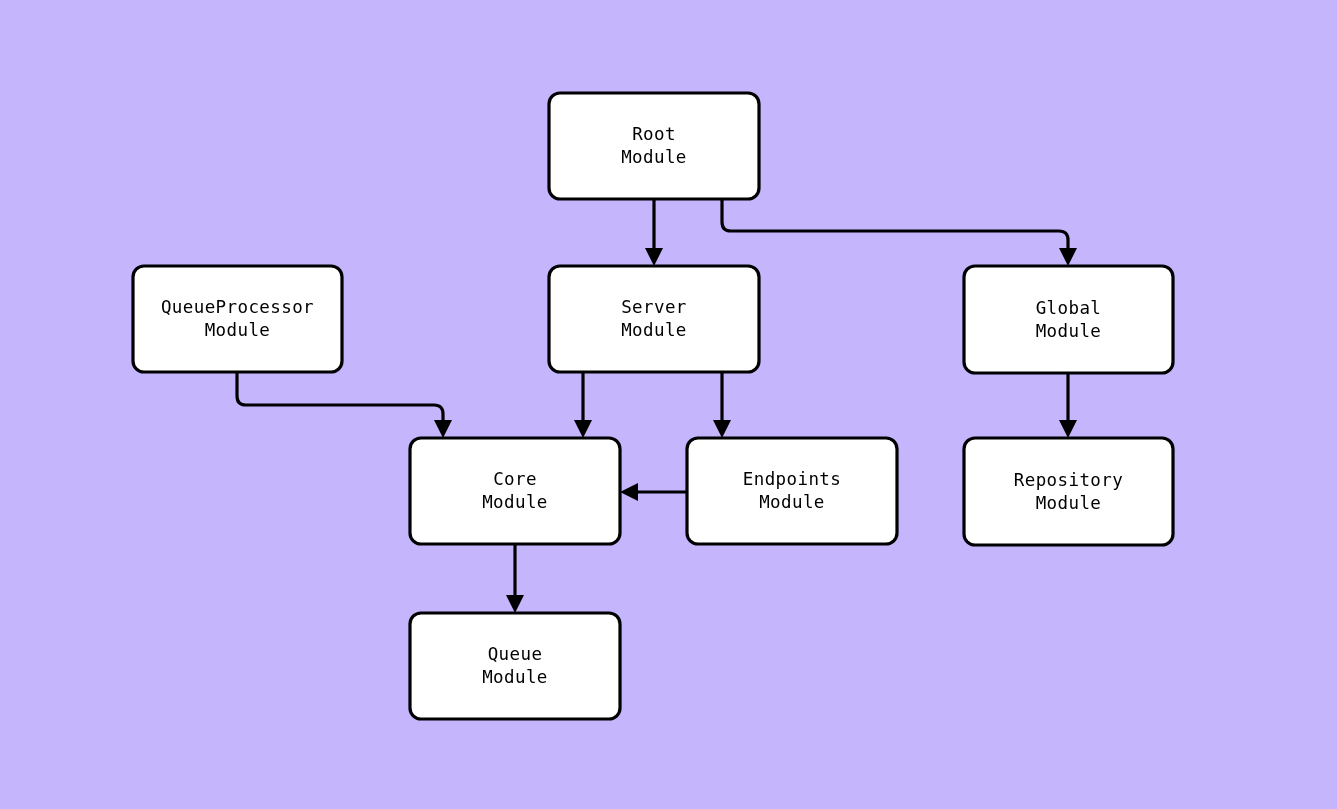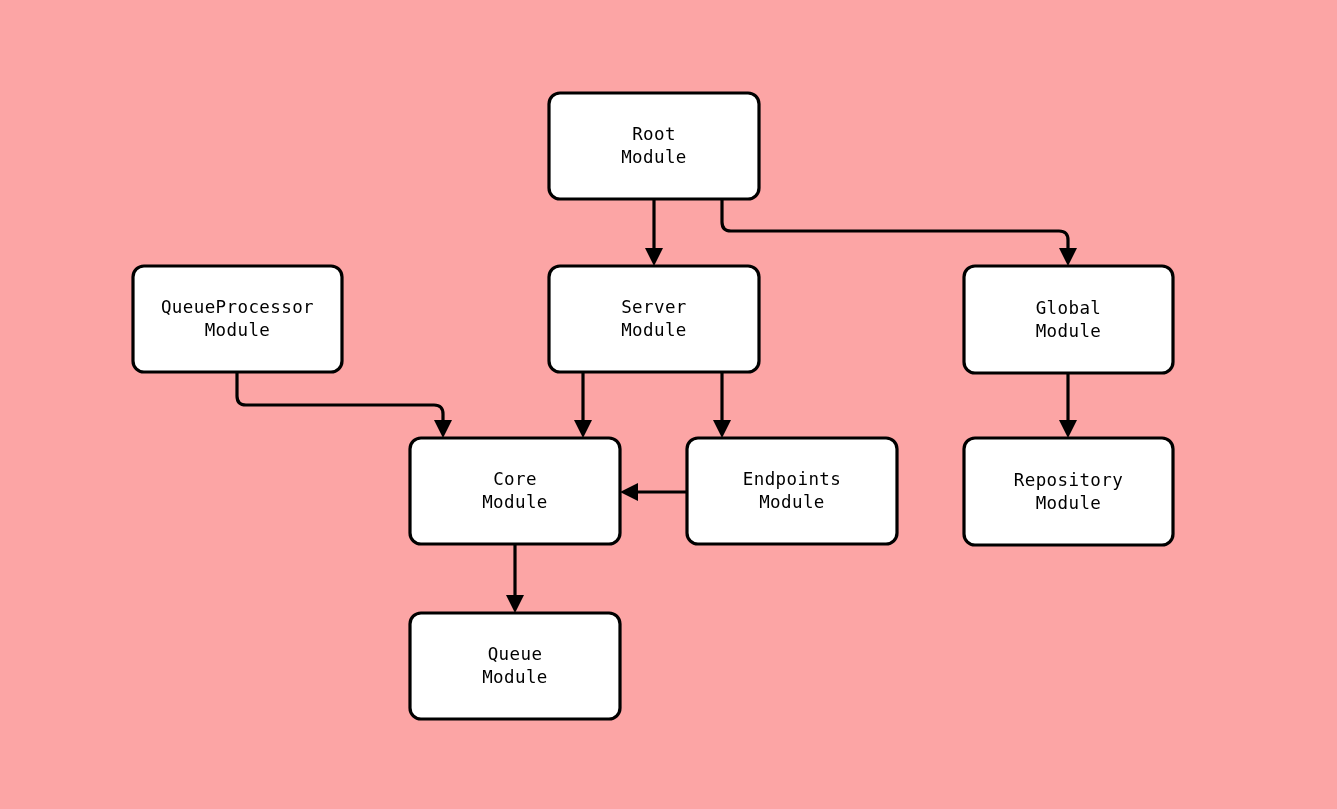--- a/index.html
+++ b/index.html
@@ -10,21 +10,21 @@
   body {
     width: 1337px;
     height: 809px;
     overflow: hidden;
     font-family: "DejaVu Sans Mono", monospace;
   }
   #diagram-canvas {
     position: relative;
     width: 1337px;
     height: 809px;
-    background: #fca5a5;
+    background: #c4b5fd;
   }
   svg.graph {
     display: block;
     width: 1337px;
     height: 809px;
   }
   .node-box {
     fill: #ffffff;
     stroke: #000000;
     stroke-width: 3.2;

